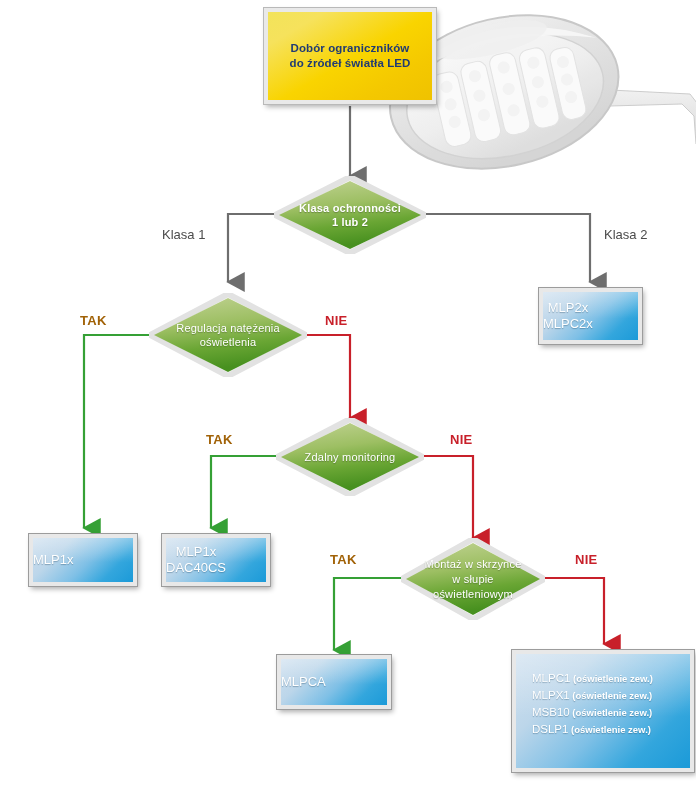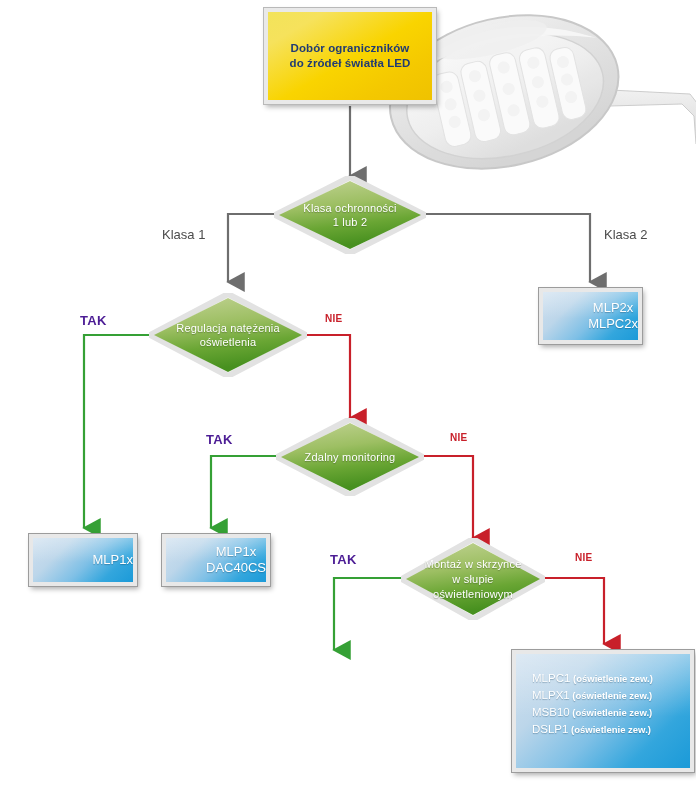--- a/index.html
+++ b/index.html
@@ -49,38 +49,38 @@
 
   
   .resbox{
     position:absolute;
     border:4px solid #e8e8e8;
     box-shadow:0 0 0 1px #9c9c9c, 2px 3px 5px rgba(0,0,0,.32);
     box-sizing:border-box;
     background:
       linear-gradient(180deg,rgba(255,255,255,.30),rgba(255,255,255,0) 55%),
       linear-gradient(135deg,#cfe0ef 0%,#bcd6ea 28%,#7fc0e6 55%,#33a6dd 78%,#1b9ad8 100%);
-    display:flex;align-items:center;justify-content:flex-end;
+    display:flex;align-items:center;justify-content:flex-start;
   }
   .resbox .txt{
     color:#ffffff;font-size:13px;line-height:16px;text-align:center;
     text-shadow:0 1px 1px rgba(20,60,90,.35);
   }
   .resbox.list{display:block;padding:16px 0 0 16px;}
   .resbox.list .row{
     color:#ffffff;font-size:11.5px;line-height:16px;white-space:nowrap;
     text-shadow:0 1px 1px rgba(20,60,90,.35);
   }
   .resbox.list .row b{font-size:9.5px;font-weight:bold;}
 
   
   .elabel{position:absolute;font-size:12px;white-space:nowrap;}
   .elabel.klasa{color:#4b4b4b;font-size:13px;}
-  .elabel.tak{color:#4c1d95;font-weight:bold;font-size:13px;letter-spacing:.3px;}
-  .elabel.nie{color:#c8202a;font-weight:bold;font-size:10px;letter-spacing:.3px;}
+  .elabel.tak{color:#a16207;font-weight:bold;font-size:13px;letter-spacing:.3px;}
+  .elabel.nie{color:#c8202a;font-weight:bold;font-size:13px;letter-spacing:.3px;}
 </style>
 </head>
 <body>
 
 <div id="stage">
 
   <svg class="lamp" viewBox="0 0 340 195">
     <defs>
       <linearGradient id="lampBody" x1="0" y1="0" x2="0.3" y2="1">
         <stop offset="0" stop-color="#f4f4f4"></stop>
@@ -170,21 +170,21 @@
     </g>
   </svg>
 
   <div class="titlebox">
     <div class="txt">
       <span>Dobór ograniczników</span><br>
       <span>do źródeł światła LED</span>
     </div>
   </div>
 
-  <div class="diamond d1" style="left:262px;top:176px;width:152px;height:78px;">
+  <div class="diamond d1" style="left:262px;top:176px;width:152px;height:78px;font-weight:bold;">
     <svg class="shape" viewBox="0 0 152 78" preserveAspectRatio="none">
       <defs>
         <linearGradient id="dg1" x1="0" y1="0" x2="0.25" y2="1">
           <stop offset="0" stop-color="#c2d394"></stop>
             <stop offset="0.42" stop-color="#9dbf63"></stop>
           <stop offset="0.72" stop-color="#6aa634"></stop>
             <stop offset="1" stop-color="#47901f"></stop>
         </linearGradient>
       </defs>
       <polygon points="76,1 151,39 76,77 1,39" fill="none" stroke="#e2e2e2" stroke-width="6"></polygon>
@@ -278,20 +278,25 @@
     </div>
   </div>
 
   <div class="resbox" style="left:150px;top:534px;width:108px;height:52px;">
     <div class="txt">
       <span>MLP1x</span><br>
       <span>DAC40CS</span>
     </div>
   </div>
 
+  <div class="resbox" style="left:265px;top:655px;width:114px;height:54px;">
+    <div class="txt">
+      <span>MLPCA</span>
+    </div>
+  </div>
 
   <div class="resbox list" id="list-box" style="left:500px;top:650px;width:182px;height:122px;">
   <div class="row"><span>MLPC1</span><b> (oświetlenie zew.)</b></div>
       <div class="row"><span>MLPX1</span><b> (oświetlenie zew.)</b></div>
       <div class="row"><span>MSB10</span><b> (oświetlenie zew.)</b></div>
       <div class="row"><span>DSLP1</span><b> (oświetlenie zew.)</b></div>
     </div>
 
 </div>
 

